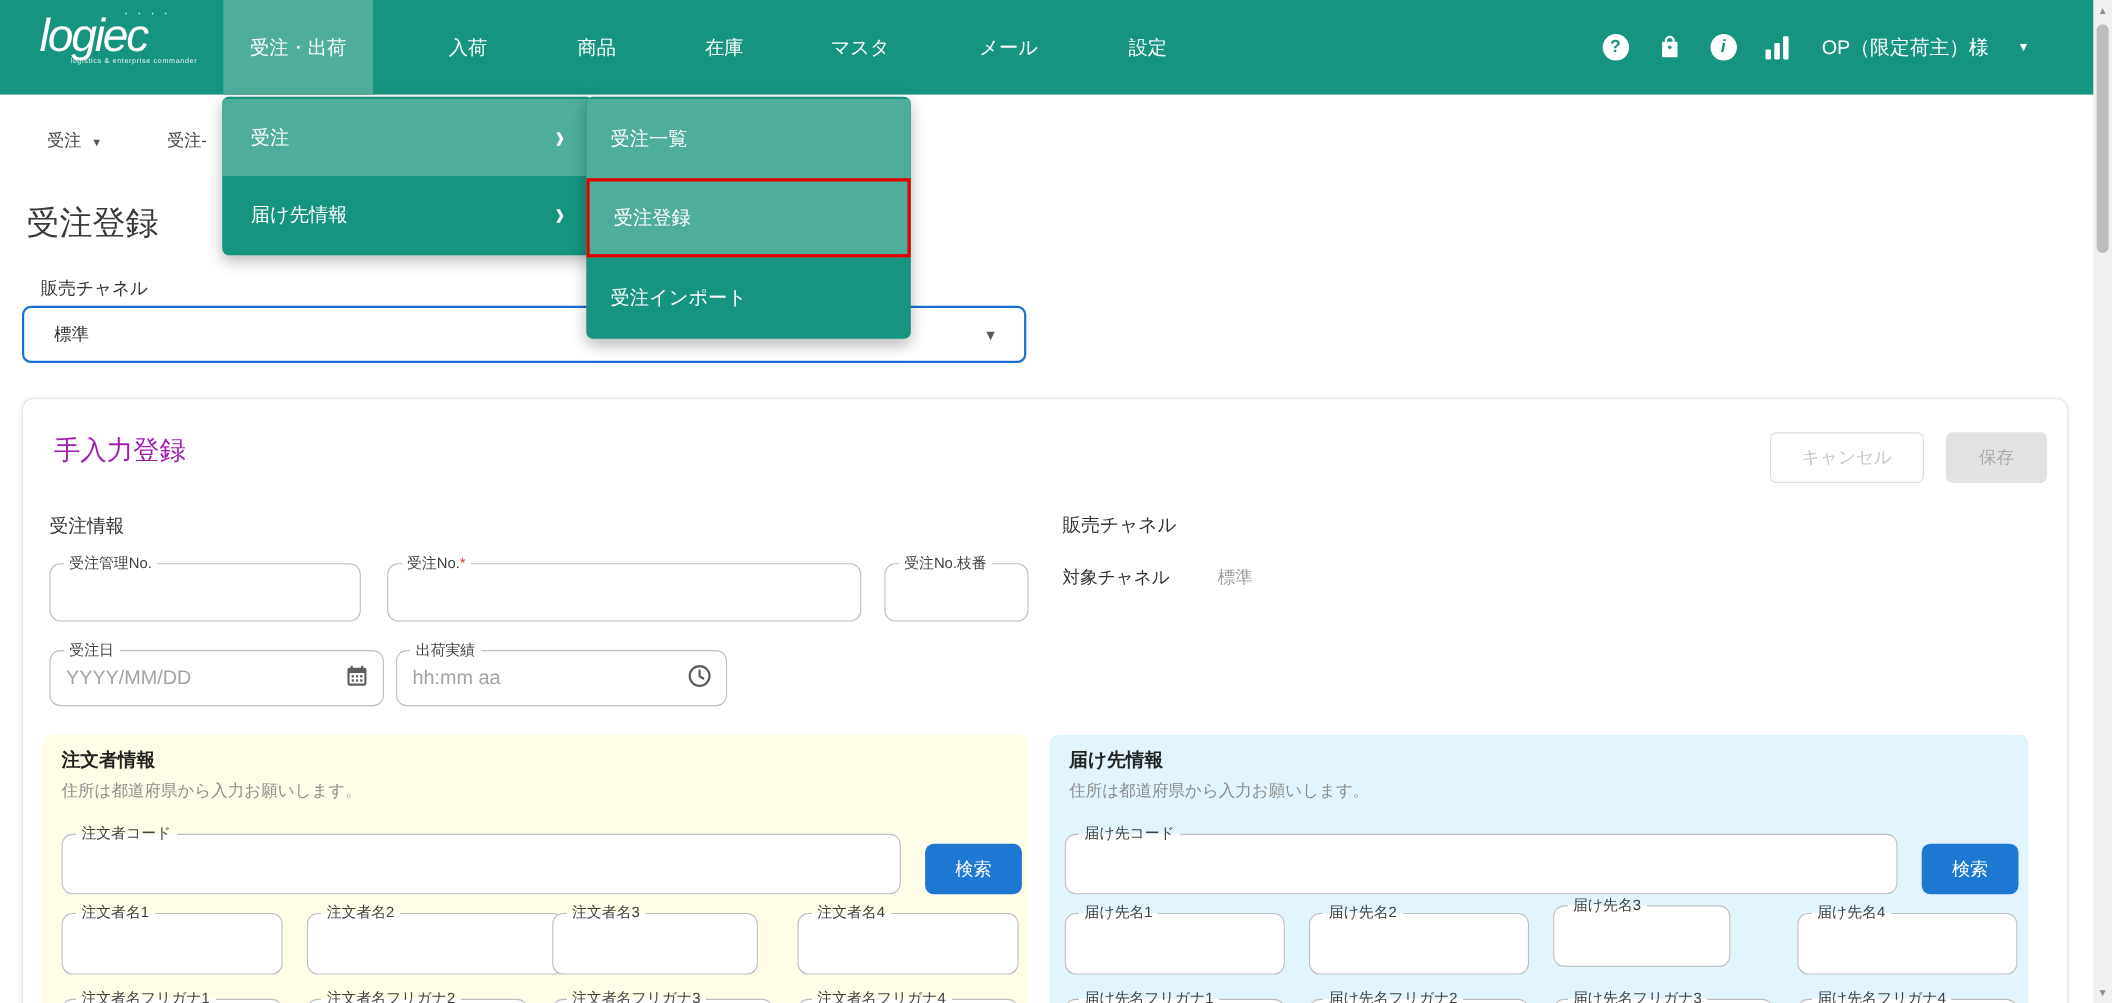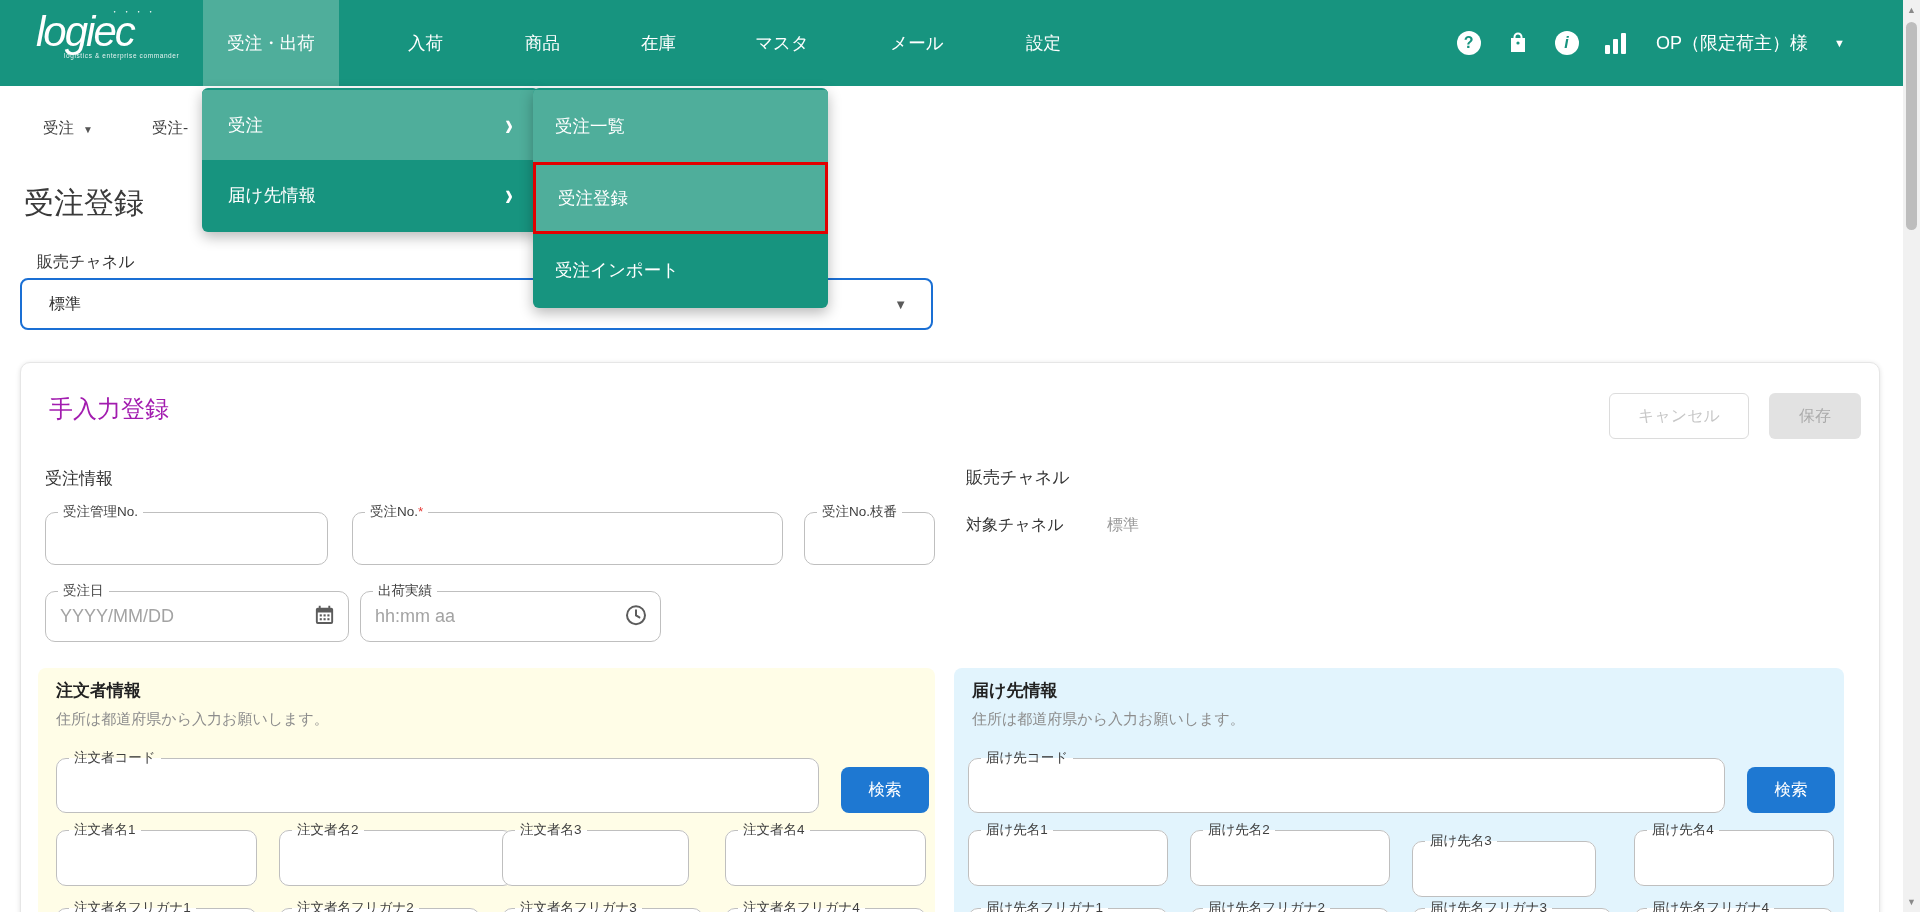--- a/index.html
+++ b/index.html
@@ -282,21 +282,21 @@
       <button class="btn-search" style="left:793px;">検索</button>
 
       <fieldset class="fld" style="left:14px;top:155px;width:200px;height:63px;">
         <legend><span>届け先名1</span></legend>
         <input type="text" style="">
       </fieldset>
       <fieldset class="fld" style="left:236px;top:155px;width:200px;height:63px;">
         <legend><span>届け先名2</span></legend>
         <input type="text" style="">
       </fieldset>
-      <fieldset class="fld" style="left:458px;top:166px;width:184px;height:63px;">
+      <fieldset class="fld" style="left:458px;top:148px;width:161px;height:63px;">
         <legend><span>届け先名3</span></legend>
         <input type="text" style="">
       </fieldset>
       <fieldset class="fld" style="left:680px;top:155px;width:200px;height:63px;">
         <legend><span>届け先名4</span></legend>
         <input type="text" style="">
       </fieldset>
 
       <fieldset class="fld" style="left:14px;top:233px;width:200px;height:63px;">
         <legend><span>届け先名フリガナ1</span></legend>

